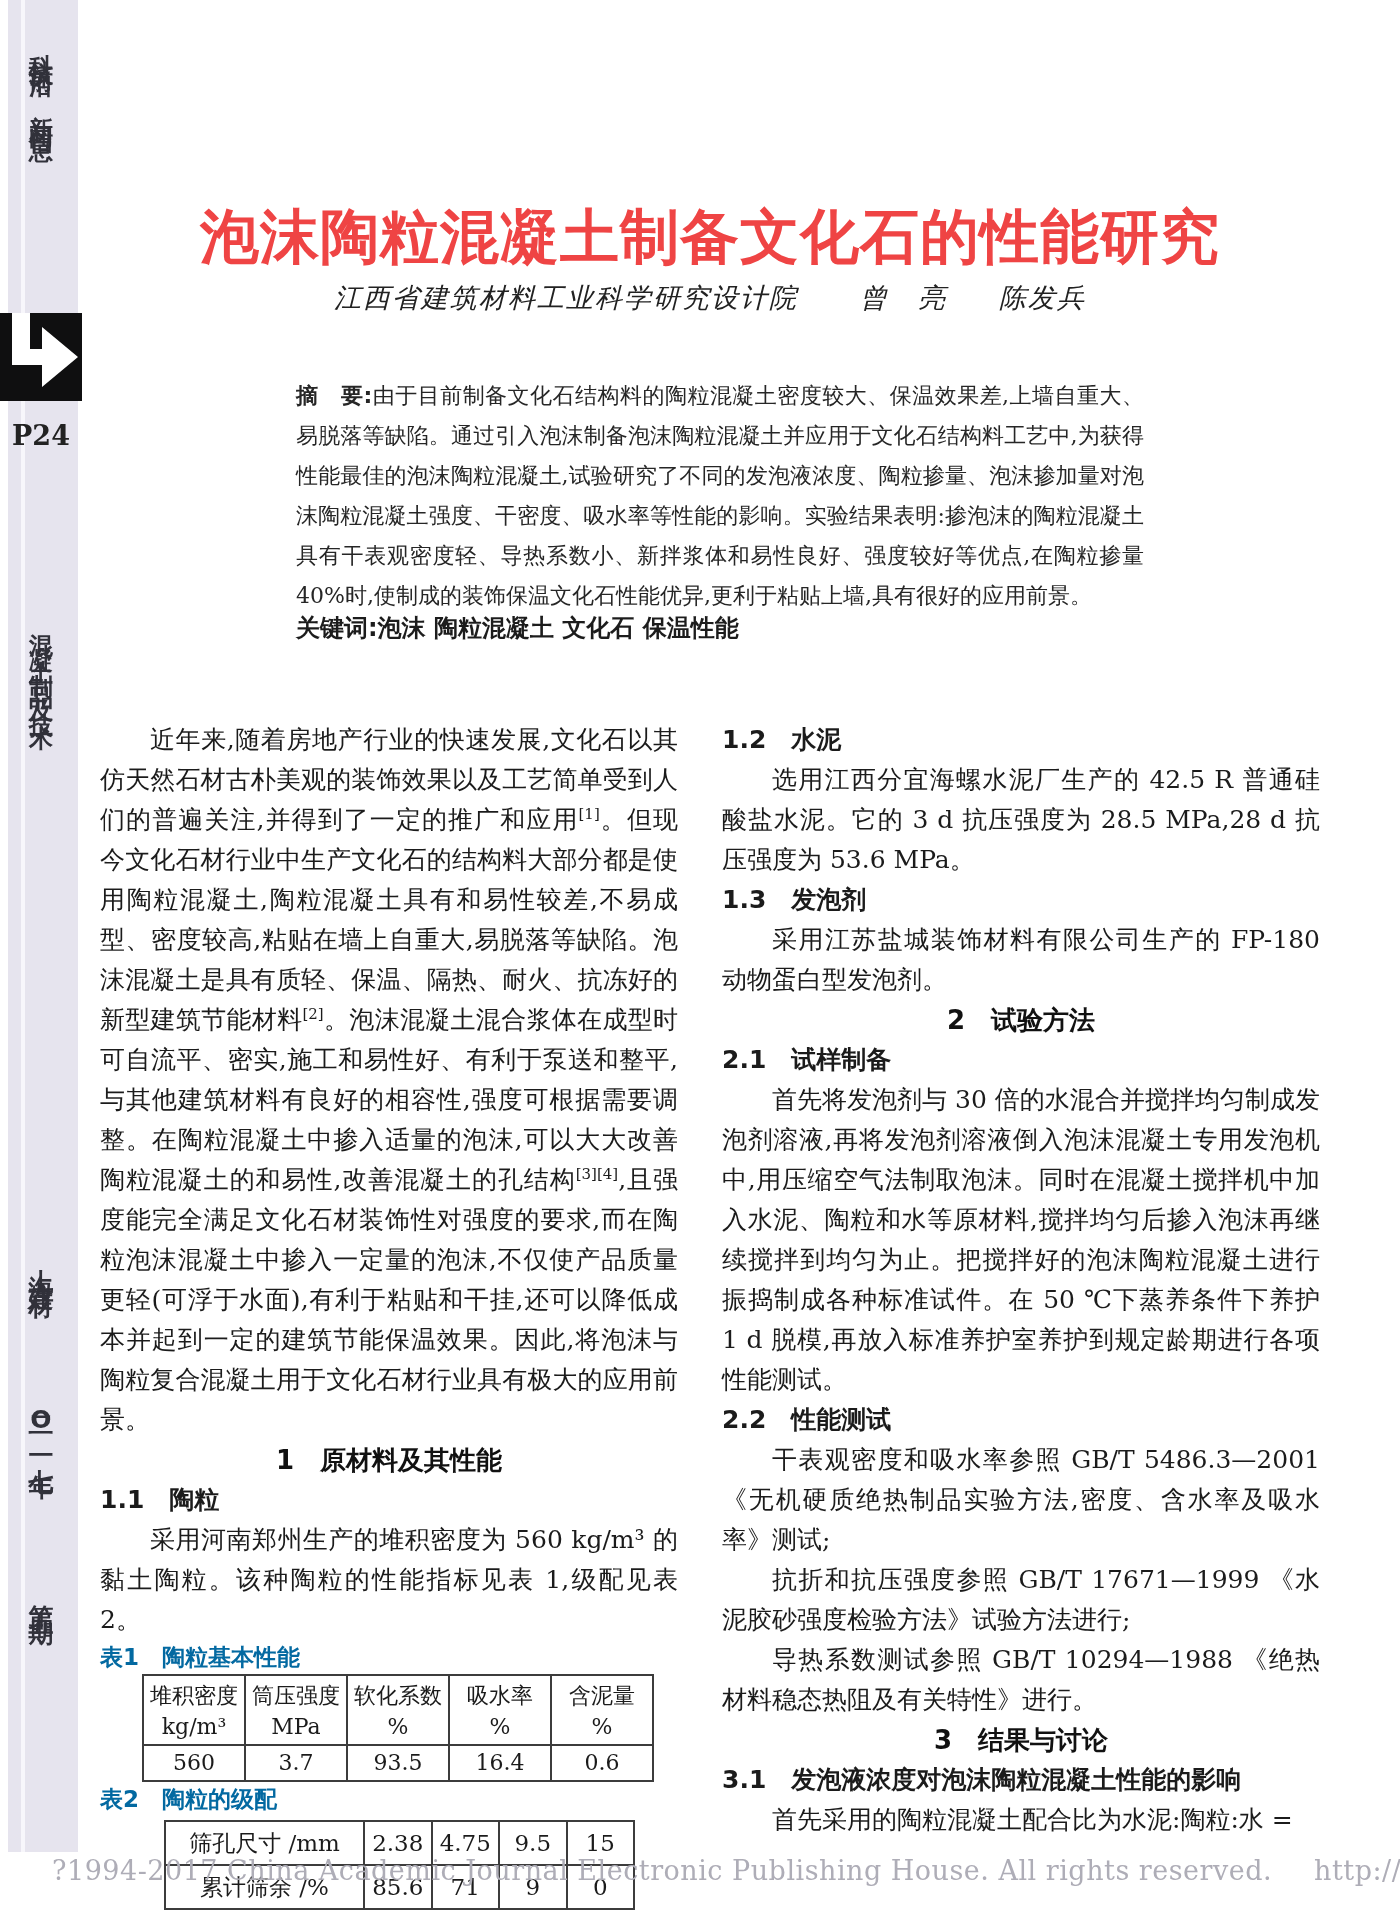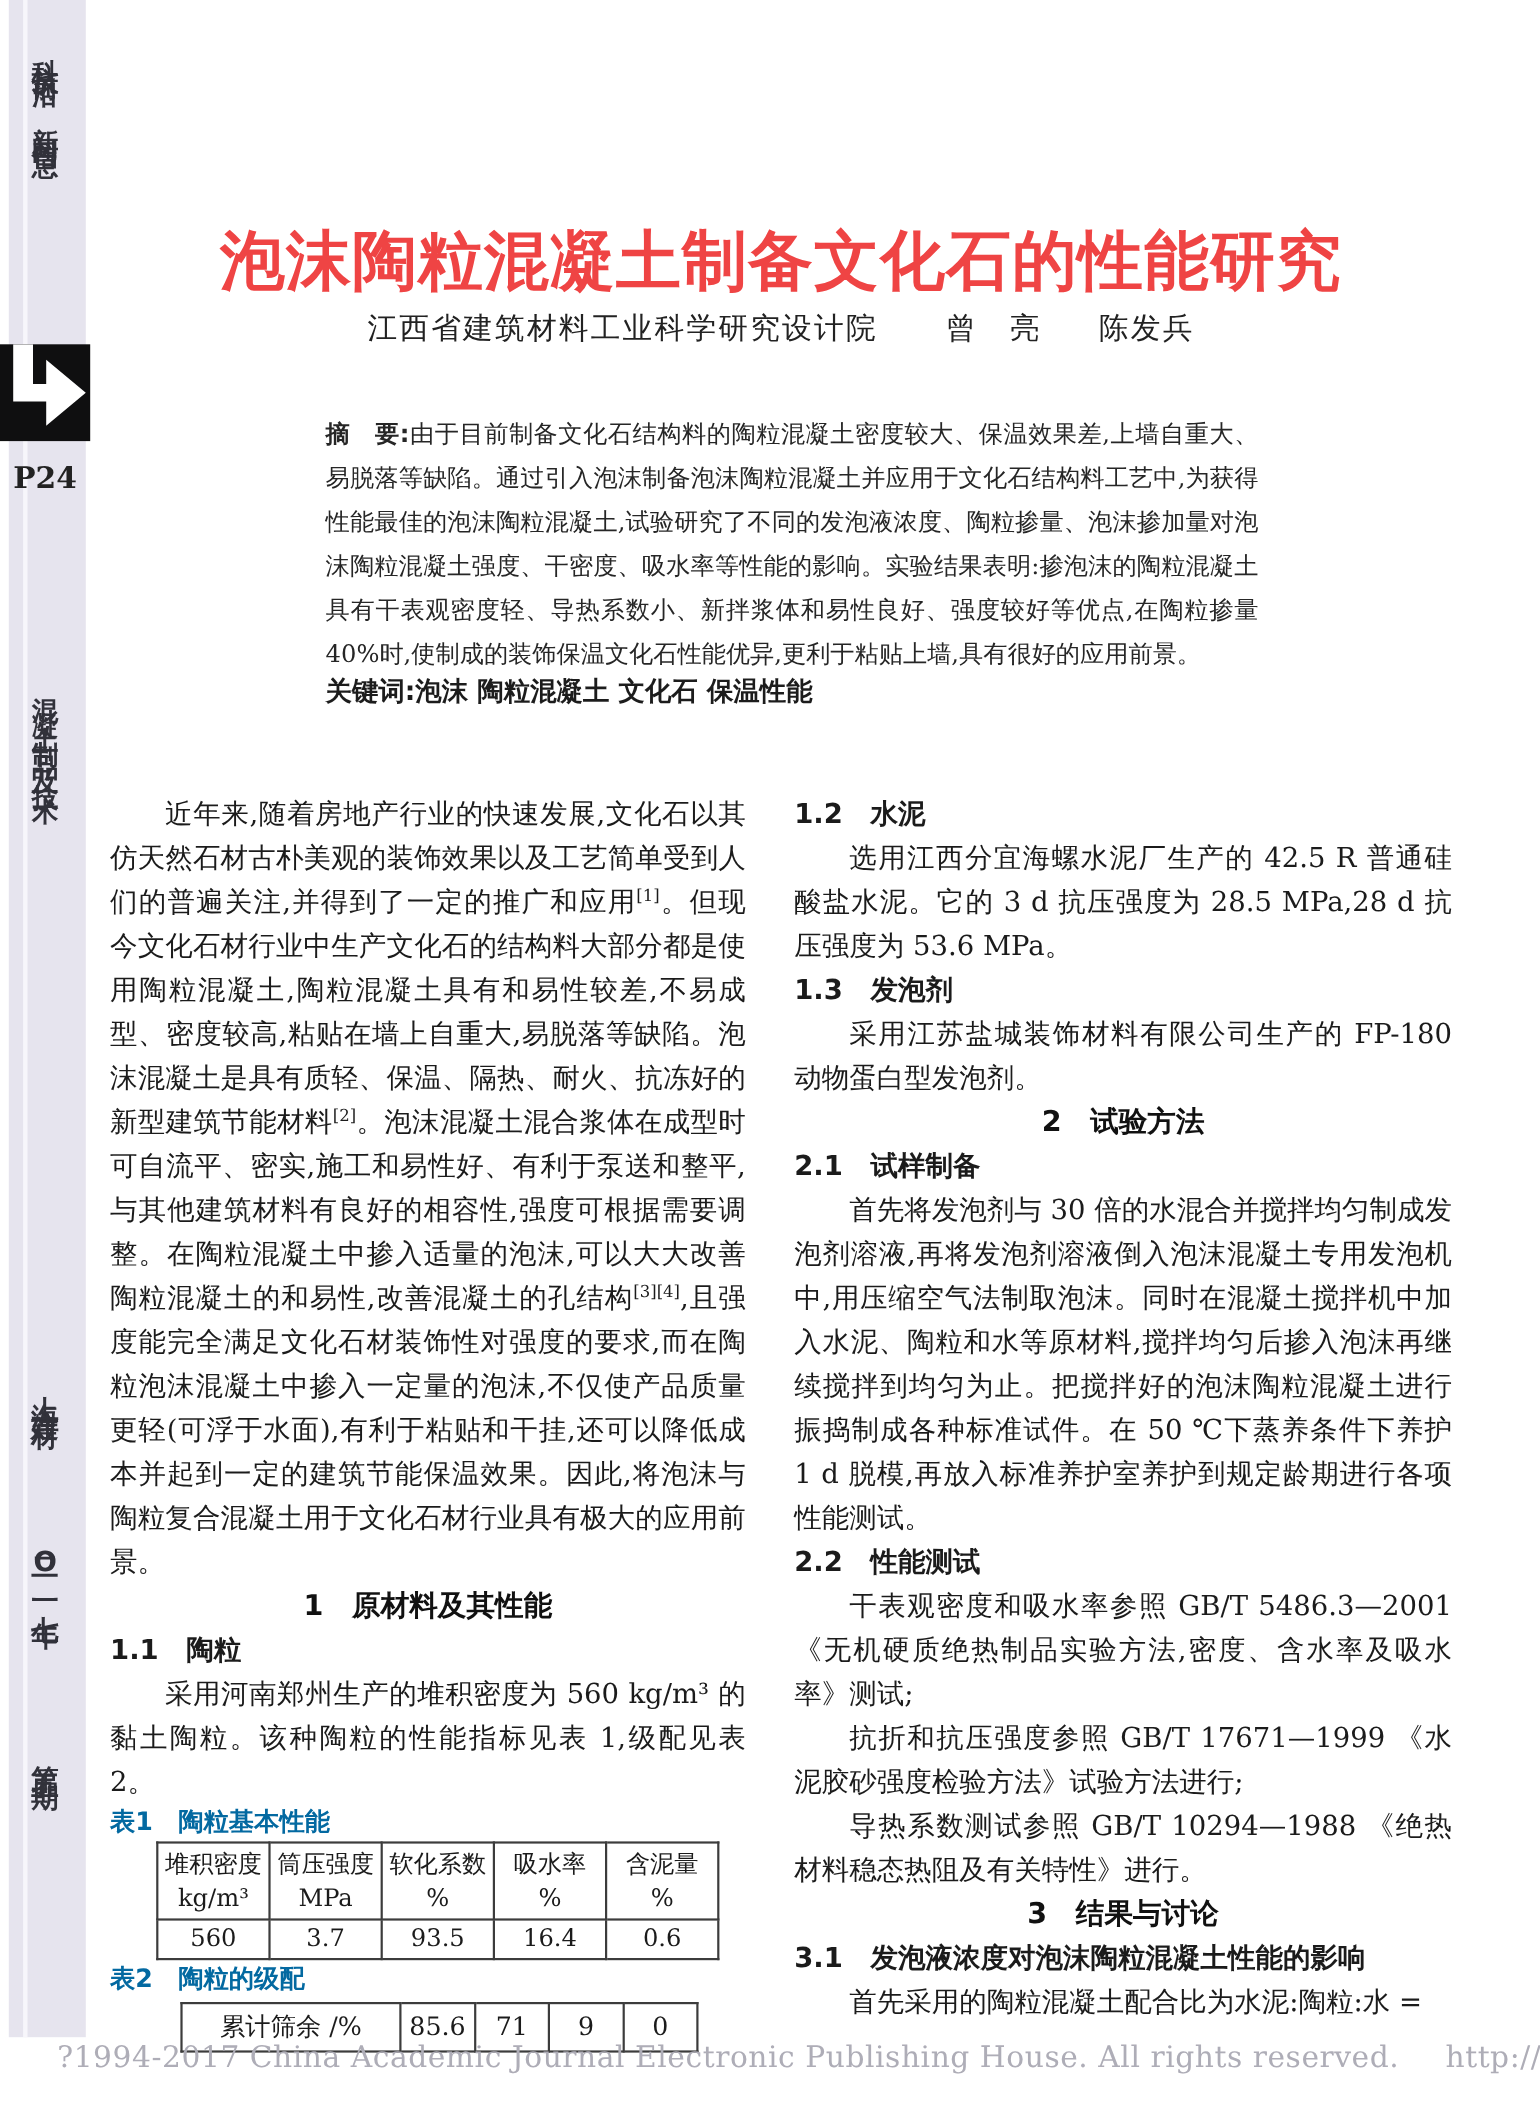--- a/index.html
+++ b/index.html
@@ -33,21 +33,21 @@
   }
   
   .title{
     position:absolute;left:90px;top:158px;width:1240px;text-align:center;
     font-family:"DejaVu Sans","Liberation Sans",sans-serif;
     font-weight:900;font-size:59px;letter-spacing:1px;color:#ef4444;
     white-space:nowrap;
   }
   .authors{
     position:absolute;left:90px;top:280px;width:1240px;text-align:center;
-    font-size:27px;color:#222;white-space:nowrap;
+    font-size:27px;color:#222;white-space:nowrap;font-style:italic;
   }
   .authors .affil{letter-spacing:2px;margin-right:62px;}
   .authors .auth1{margin-right:52px;letter-spacing:2px;}
   .authors .auth2{letter-spacing:2px;}
   
   .abstract{
     position:absolute;left:296px;top:376px;width:848px;
     font-size:22px;line-height:40px;text-align:justify;color:#262626;
   }
   .abstract .lbl{font-family:"DejaVu Sans","Liberation Sans",sans-serif;font-weight:bold;}
@@ -182,20 +182,27 @@
       <td class="dval">93.5</td>
       <td class="dval">16.4</td>
       <td class="dval">0.6</td>
     </tr>
   </tbody>
     </table>
 
   <p class="tcap">表2　陶粒的级配</p>
   <table class="tbl2">
     <tbody>
+        <tr>
+      <td class="lab">筛孔尺寸 /mm</td>
+      <td>2.38</td>
+      <td>4.75</td>
+      <td>9.5</td>
+      <td>15</td>
+    </tr>
     <tr>
       <td class="lab">累计筛余 /%</td>
       <td>85.6</td>
       <td>71</td>
       <td>9</td>
       <td>0</td>
     </tr>
   </tbody>
     </table>
 </div>

